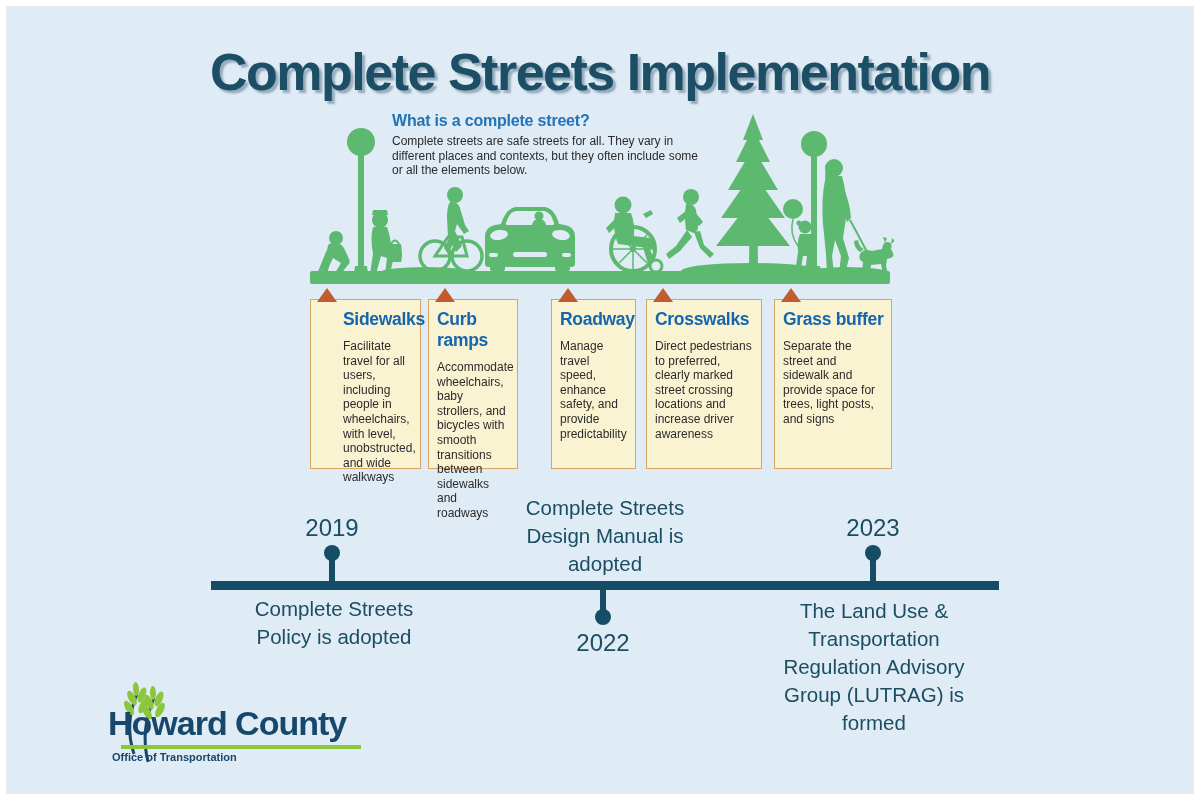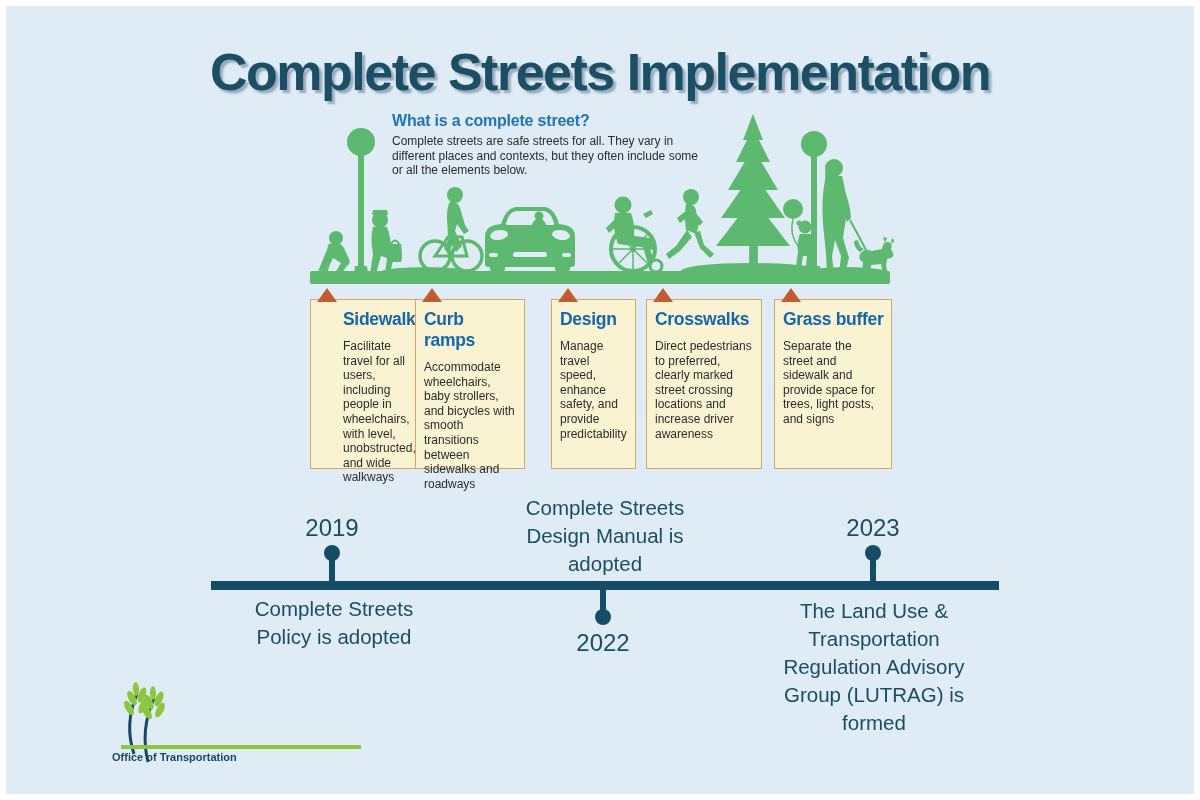--- a/index.html
+++ b/index.html
@@ -168,28 +168,28 @@
       <path d="M554 146 Q548 142 548 135 L552 134 Q553 141 558 143 Z"></path>
       <path d="M579 137 L577 131 L581 132 Z M585 138 L586 132 L589 135 Z"></path>
     </g>
   </svg>
 
   <div class="card" style="left:304px;width:111px;padding-left:32px;">
     <div class="card-tri"></div>
     <p class="card-title">Sidewalks</p>
     <p class="card-body">Facilitate travel for all users, including people in wheelchairs, with level, unobstructed, and wide walkways</p>
   </div>
-  <div class="card" style="left:409px;width:110px;">
+  <div class="card" style="left:422px;width:90px;">
     <div class="card-tri"></div>
     <p class="card-title">Curb ramps</p>
     <p class="card-body">Accommodate wheelchairs, baby strollers, and bicycles with smooth transitions between sidewalks and roadways</p>
   </div>
   <div class="card" style="left:545px;width:85px;">
     <div class="card-tri"></div>
-    <p class="card-title">Design</p>
+    <p class="card-title">Roadway</p>
     <p class="card-body">Manage travel speed, enhance safety, and provide predictability</p>
   </div>
   <div class="card" style="left:640px;width:116px;">
     <div class="card-tri"></div>
     <p class="card-title">Crosswalks</p>
     <p class="card-body">Direct pedestrians to preferred, clearly marked street crossing locations and increase driver awareness</p>
   </div>
   <div class="card" style="left:768px;width:118px;">
     <div class="card-tri"></div>
     <p class="card-title">Grass buffer</p>
@@ -230,17 +230,18 @@
         <ellipse cx="25" cy="26" rx="3.5" ry="8" transform="rotate(-30 25 26)"></ellipse>
         <ellipse cx="39" cy="24" rx="3.5" ry="8" transform="rotate(26 39 24)"></ellipse>
         <ellipse cx="32" cy="7" rx="3" ry="7" transform="rotate(-4 32 7)"></ellipse>
         <ellipse cx="45" cy="20" rx="3.5" ry="8" transform="rotate(-26 45 20)"></ellipse>
         <ellipse cx="55" cy="17" rx="3.5" ry="8" transform="rotate(24 55 17)"></ellipse>
         <ellipse cx="43" cy="30" rx="3.5" ry="8" transform="rotate(-28 43 30)"></ellipse>
         <ellipse cx="56" cy="28" rx="3.5" ry="8" transform="rotate(28 56 28)"></ellipse>
         <ellipse cx="49" cy="11" rx="3" ry="7" transform="rotate(-2 49 11)"></ellipse>
       </g>
     </svg>
+    <div class="logo-name">Howard County</div>
     <div class="logo-underline"></div>
     <div class="logo-dept">Office of Transportation</div>
   </div>
 
 </div>
 
 </body></html>

